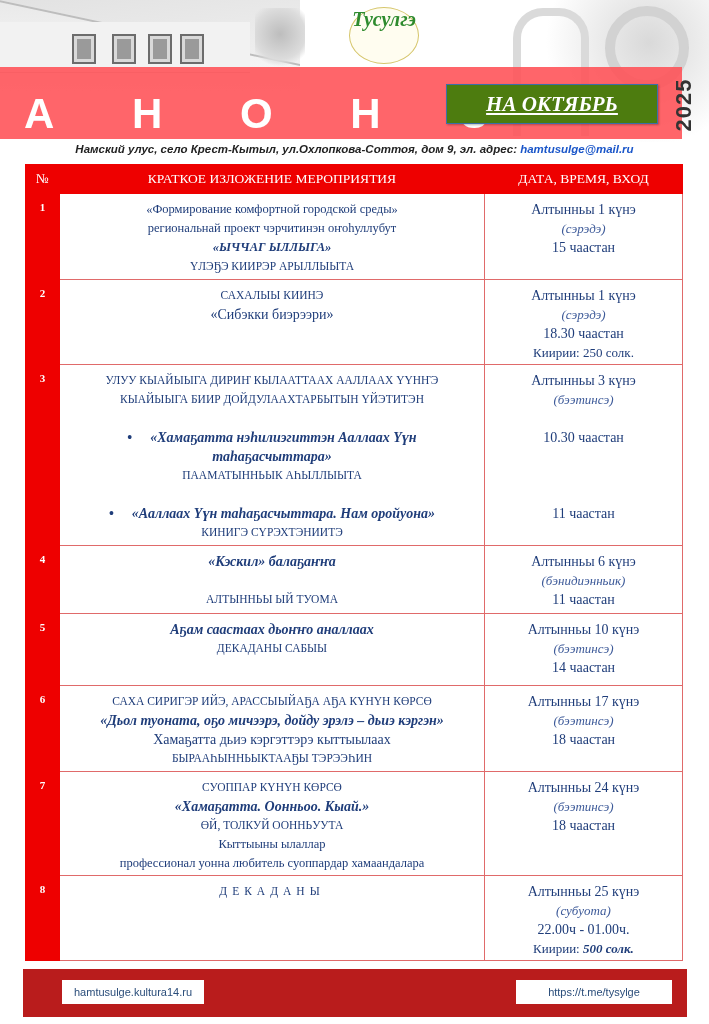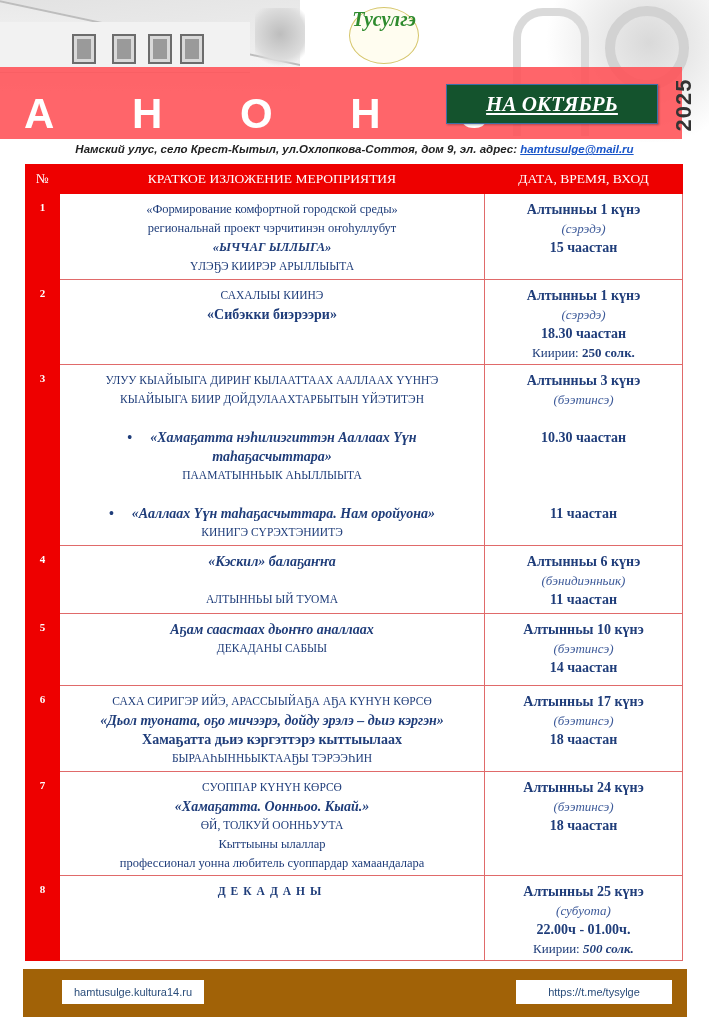--- a/index.html
+++ b/index.html
@@ -26,53 +26,53 @@
   .orn-bar { position: absolute; right: 120px; top: 8px; width: 60px; height: 120px; border-radius: 30px 30px 0 0;
     border: 8px solid #dadada; border-bottom: none; }
   .logo { position: absolute; left: 349px; top: 7px; width: 68px; height: 55px; border-radius: 50%;
     border: 1px solid #d6c66c; background: #fffdf0; display: flex; justify-content: center; }
   .logo-t { font-family: "Liberation Serif", serif; font-style: italic; font-weight: bold; color: #2e8b2e; font-size: 20px; }
   .banner { position: absolute; left: 0; top: 67px; width: 682px; height: 72px; background: rgba(255, 80, 85, 0.88); }
   .org { position: absolute; left: 18px; top: 70px; color: #fff; font-family: "Liberation Sans", sans-serif;
     font-weight: bold; font-size: 15px; text-decoration: underline; letter-spacing: 0.1px; }
   .anons { position: absolute; left: 24px; top: 88px; color: #fff; font-family: "Liberation Sans", sans-serif;
     font-weight: bold; font-size: 42px; letter-spacing: 33px; line-height: 52px; }
-  .month-btn { position: absolute; left: 446px; top: 84px; width: 210px; height: 38px; background: #14532d;
+  .month-btn { position: absolute; left: 446px; top: 84px; width: 210px; height: 38px; background: #4d7c0f;
     border: 1px solid #3b6fa8; display: flex; align-items: center; justify-content: center;
     color: #fff; font-family: "Liberation Serif", serif; font-style: italic; font-weight: bold; font-size: 21px;
     text-decoration: underline; box-shadow: 1px 1px 2px rgba(0,0,0,0.3); }
   .year { position: absolute; left: 664px; top: 72px; width: 40px; height: 66px; }
   .year span { position: absolute; left: 50%; top: 50%; transform: translate(-50%, -50%) rotate(-90deg);
     font-family: "Liberation Sans", sans-serif; font-weight: bold; font-size: 22px; color: #333; letter-spacing: 1px; }
   .addr { position: absolute; left: 0; top: 143px; width: 709px; text-align: center;
     font-family: "Liberation Sans", sans-serif; font-style: italic; font-size: 11.5px; font-weight: bold; color: #222; }
-  .addr a { color: #1a56c9; text-decoration: underline; }
+  .addr a { color: #1a56c9; }
 
   
   .tbl { position: absolute; left: 25px; top: 164px; width: 658px; border-collapse: collapse; table-layout: fixed; }
   .tbl td, .tbl th { border: 1px solid #e06a6a; padding: 0; vertical-align: top; }
   .tbl th { background: #ee0000; color: #fff; font-weight: normal; font-size: 13.5px; height: 28px; vertical-align: middle;
     border-color: #ee0000; }
   .col-num { width: 34px; }
   .col-date { width: 198px; }
   .num { background: #ee0000; color: #fff; font-weight: bold; font-size: 11px; text-align: center;
     border-color: #ee0000 !important; padding-top: 7px !important; }
   .desc { text-align: center; color: #1f3d7a; font-size: 12.5px; line-height: 19px; padding: 6px 6px 2px 6px !important; }
   .date { text-align: center; color: #1f3d7a; font-size: 13px; line-height: 19px; padding: 6px 4px 2px 4px !important; }
-  .b { font-weight: bold; }
+  .b { font-weight: normal; }
   .bi { font-weight: bold; font-style: italic; }
   .i { font-style: italic; color: #3d5a99; }
   .cap { font-size: 11.5px; }
   .big { font-size: 14px; }
   .spaced { letter-spacing: 5px; font-size: 11.5px; }
   .gap { height: 19px; }
   .bul::before { content: "•"; font-style: normal; display: inline-block; margin-right: 18px; }
 
   
-  .footer { position: absolute; left: 23px; top: 969px; width: 664px; height: 48px; background: #a16207; }
+  .footer { position: absolute; left: 23px; top: 969px; width: 664px; height: 48px; background: #b91c1c; }
   .fbox { position: absolute; top: 11px; height: 24px; background: #fff; display: flex; align-items: center;
     justify-content: center; font-family: "Liberation Sans", sans-serif; font-size: 11px; color: #2a4d7a; }
   .fbox.left { left: 39px; width: 142px; }
   .fbox.right { left: 493px; width: 156px; }
   .fcenter { position: absolute; left: 210px; top: 15px; width: 260px; text-align: center;
     font-family: "Liberation Sans", sans-serif; font-weight: bold; font-size: 13px; color: #fff; margin-top: 43px; }
 </style>
 </head>
 <body>
 

